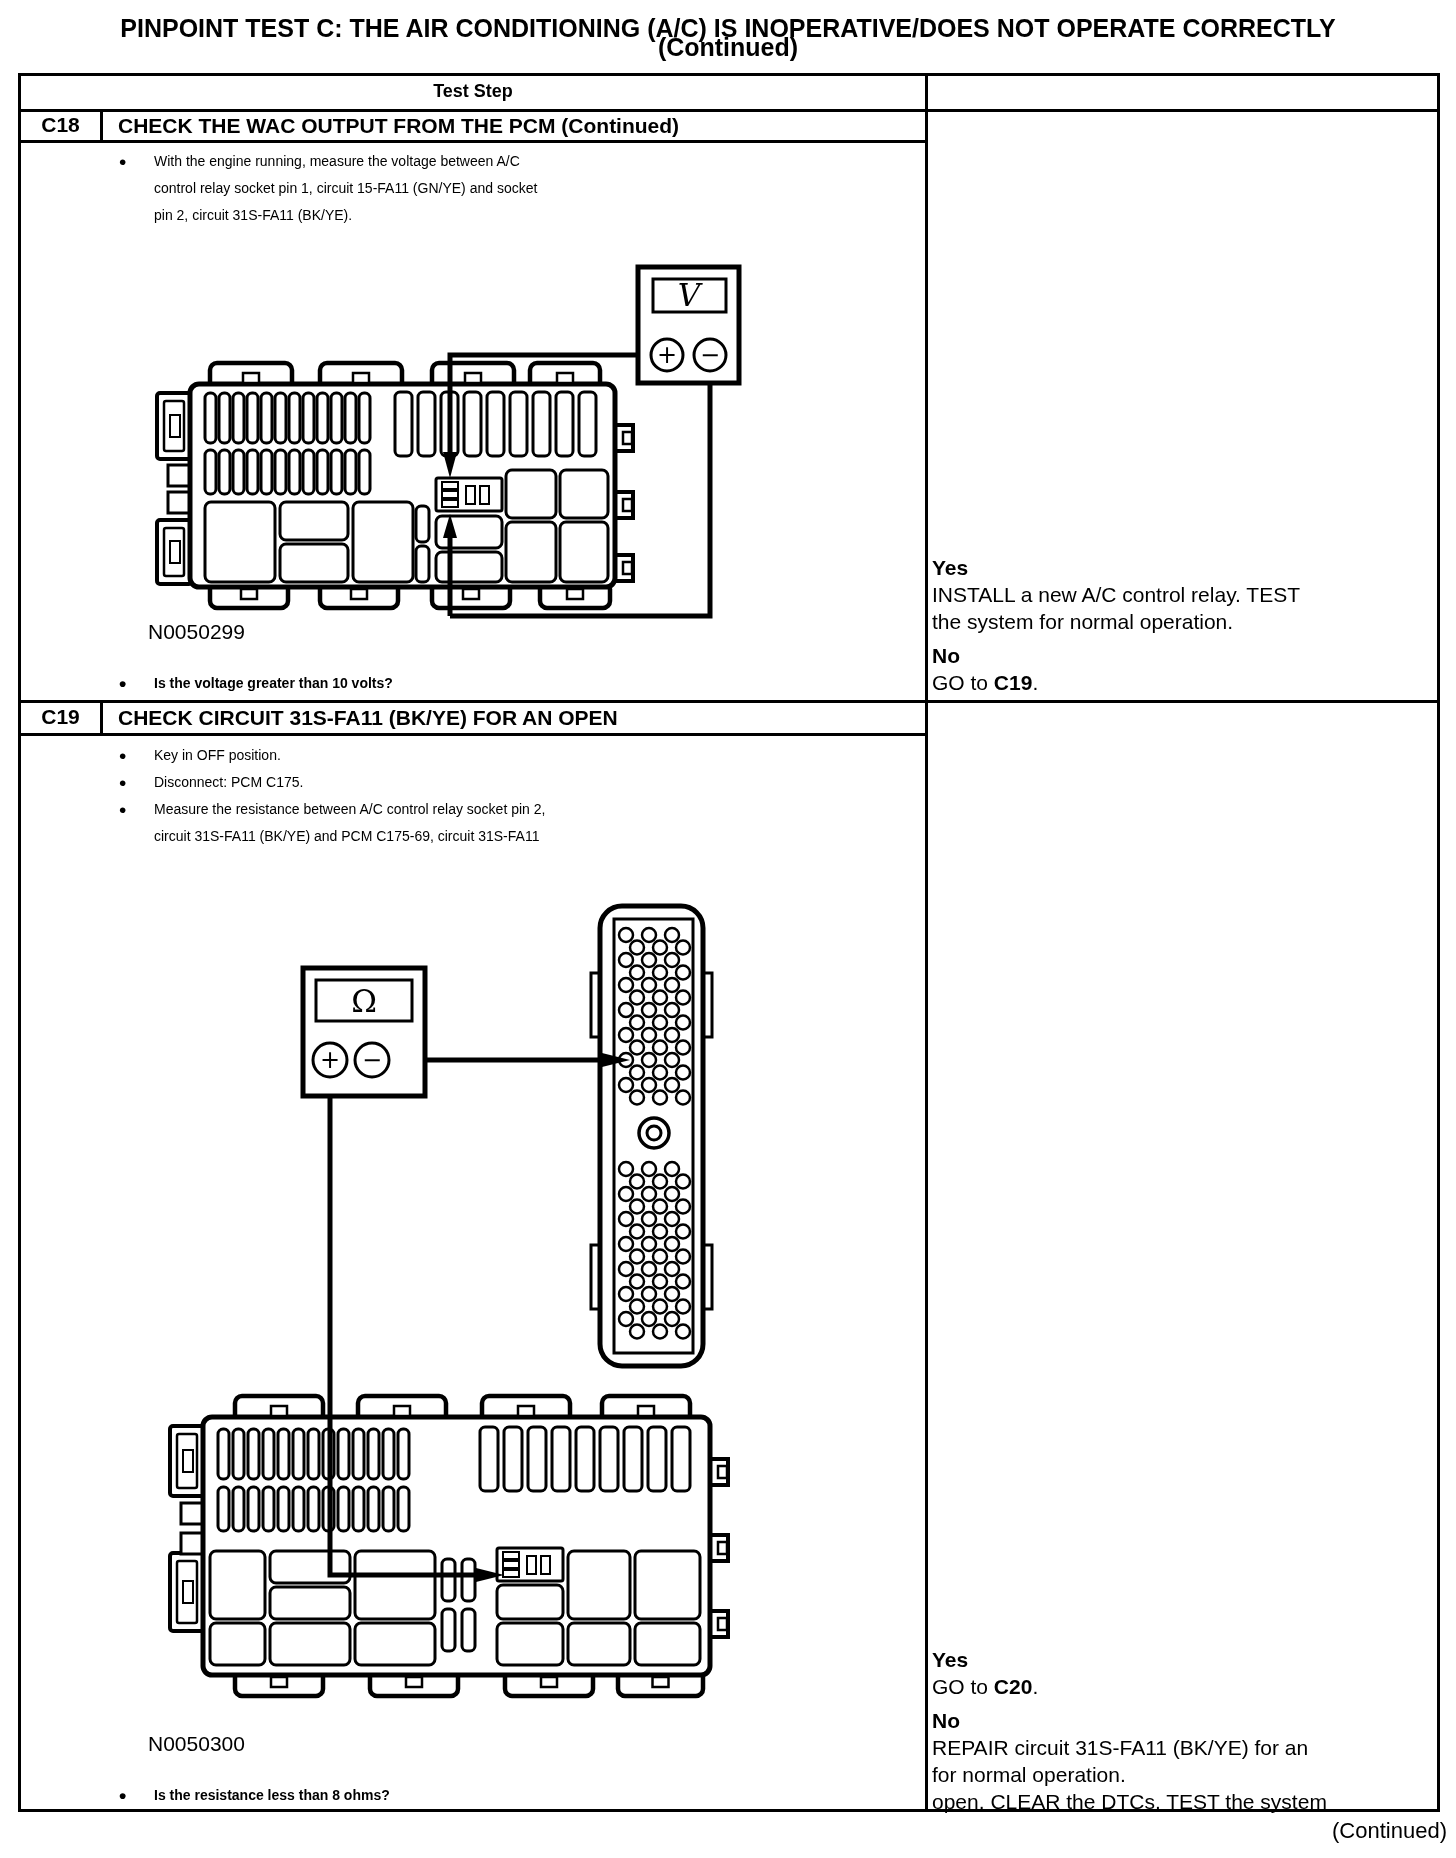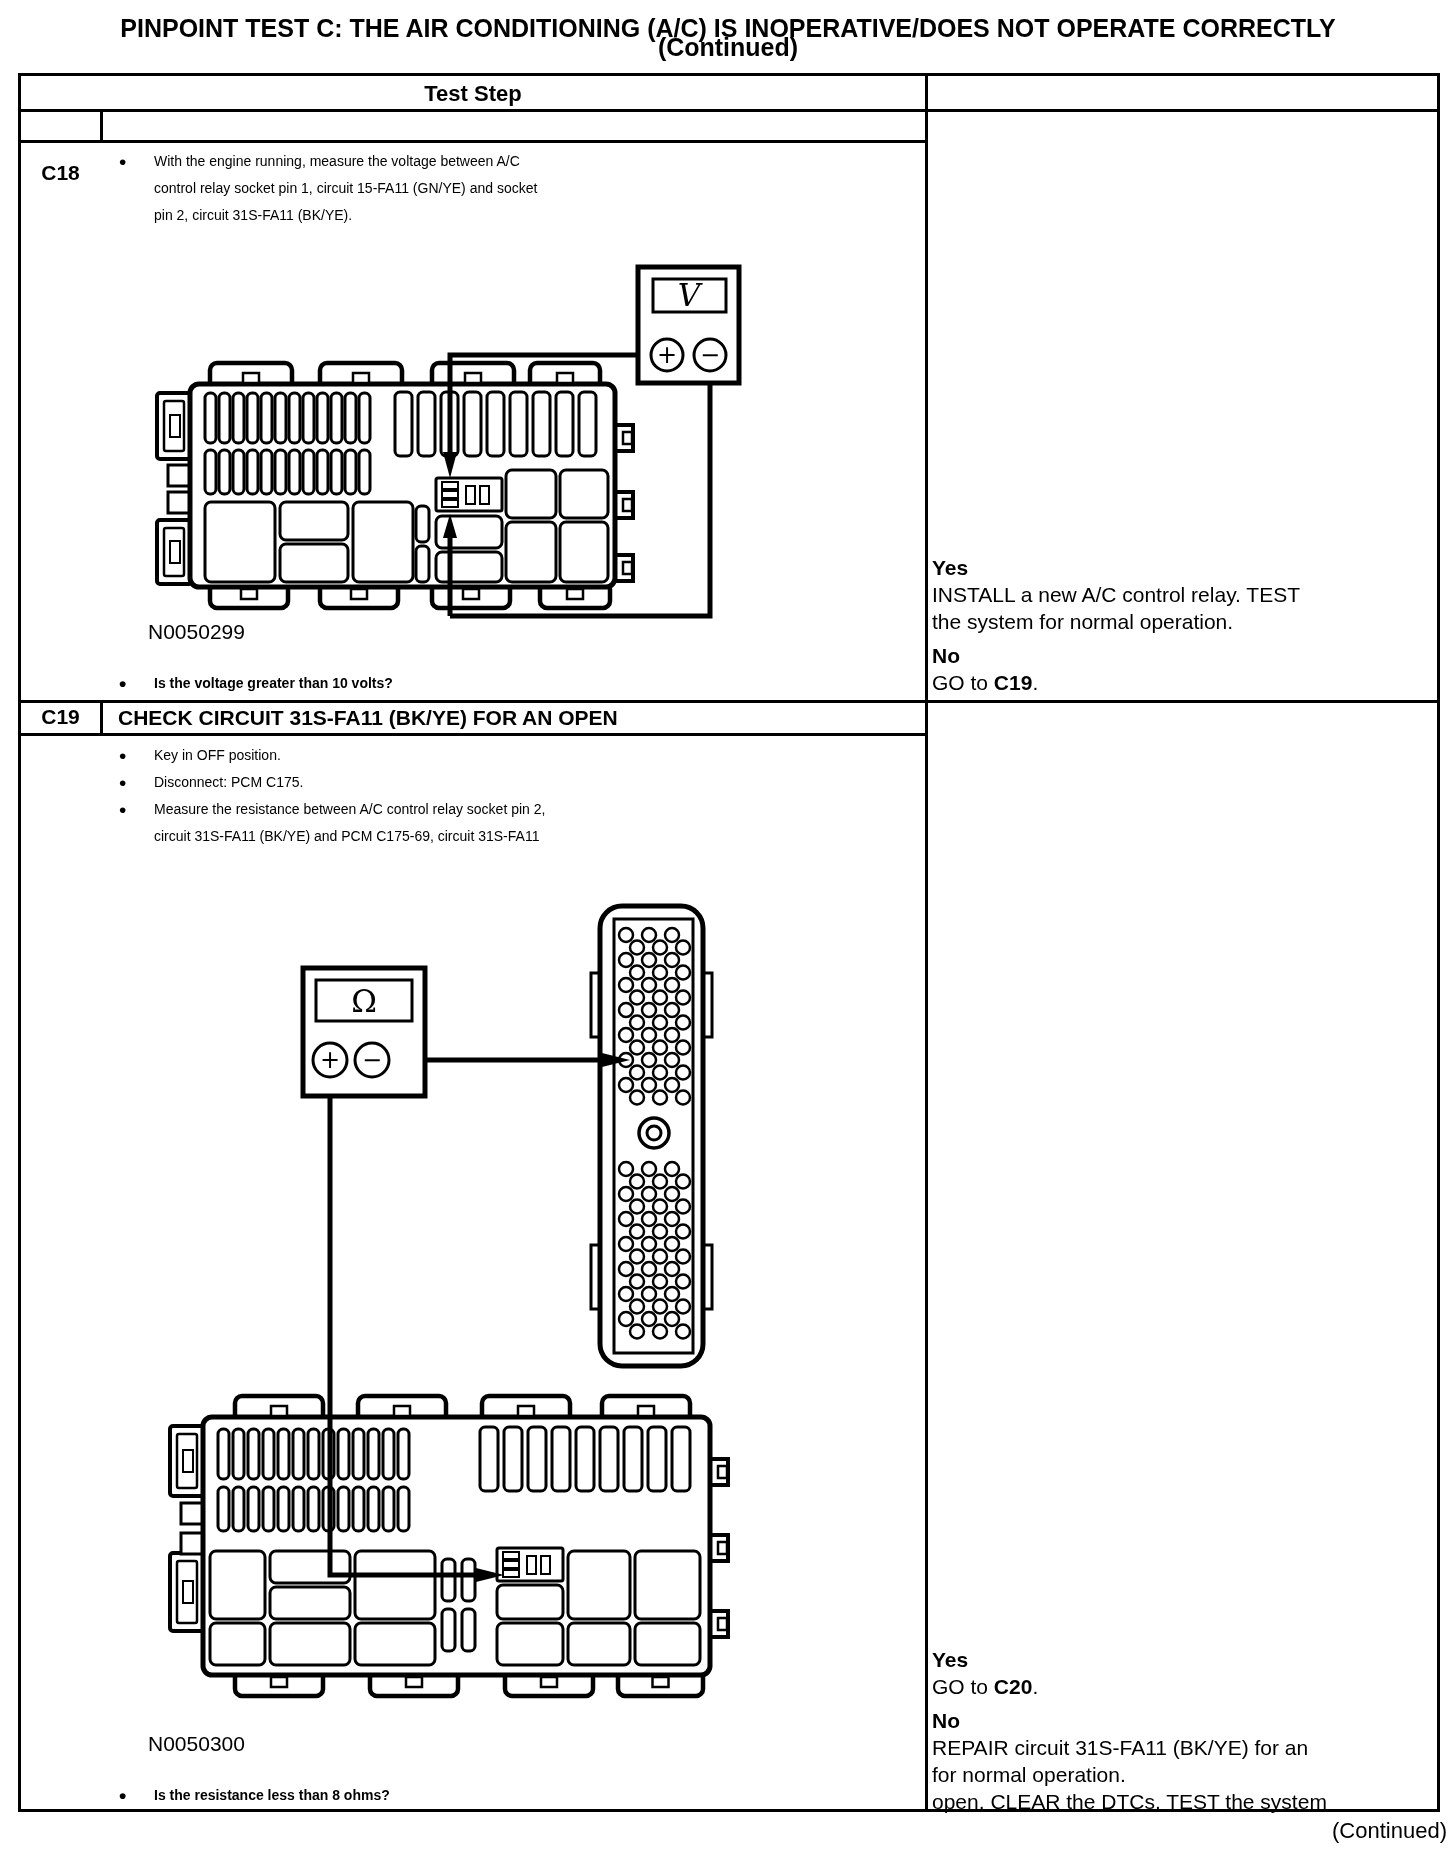--- a/index.html
+++ b/index.html
@@ -2,21 +2,21 @@
 <html><head>
 <meta charset="utf-8">
 <style>
   html,body{margin:0;padding:0;background:#fff;}
   body{width:1456px;height:1858px;position:relative;font-family:"Liberation Sans",sans-serif;color:#000;}
   .abs{position:absolute;}
   .ln{position:absolute;background:#000;}
   #page-title{top:14px;left:0;width:1456px;text-align:center;font-weight:bold;font-size:25px;line-height:28px;}
   #page-title-continued{top:33px;left:0;width:1456px;text-align:center;font-weight:bold;font-size:25px;}
   #frame{left:18px;top:73px;width:1416px;height:1733px;border:3px solid #000;background:#fff;}
-  .hdr{top:5px;text-align:center;font-weight:bold;font-size:22px;}
+  .hdr{top:5px;text-align:center;font-weight:bold;font-size:18px;}
   #hdr-test-step{left:0;width:904px;}
   #hdr-result{left:907px;width:509px;}
   .step-id{font-weight:bold;font-size:21px;width:79px;text-align:center;}
   .step-title{font-weight:bold;font-size:21px;left:97px;}
   .bullet{display:flex;}
   .dot{width:35px;font-size:21px;line-height:27px;}
   .blines{font-size:14px;line-height:27px;}
   .q{font-weight:bold;}
   .result{left:911px;width:500px;font-size:21px;line-height:27px;}
   .ylabel{font-weight:bold;}
@@ -37,22 +37,23 @@
 <div class="abs" id="page-title-continued">(Continued)</div>
 
 <div class="abs" id="frame">
 
   <div class="ln" style="left:904px;top:0;width:3px;height:1733px;"></div>
 
   <div class="ln" style="left:0;top:33px;width:1416px;height:3px;"></div>
 
   <div class="abs hdr" id="hdr-test-step">Test Step</div>
 
-  <div class="abs step-id" style="top:37px;margin-top:48px;">C18</div>
+  <div class="abs step-id" style="top:37px;">C18</div>
   <div class="ln" style="left:79px;top:33px;width:3px;height:34px;"></div>
+  <div class="abs step-title" style="top:38px;">CHECK THE WAC OUTPUT FROM THE PCM (Continued)</div>
   <div class="ln" style="left:0;top:64px;width:907px;height:3px;"></div>
 
   <div class="abs bullet" style="left:98px;top:72px;">
     <span class="dot">•</span>
     <div class="blines">
       <div>With the engine running, measure the voltage between A/C</div>
       <div>control relay socket pin 1, circuit 15-FA11 (GN/YE) and socket</div>
       <div>pin 2, circuit 31S-FA11 (BK/YE).</div>
     </div>
   </div>

